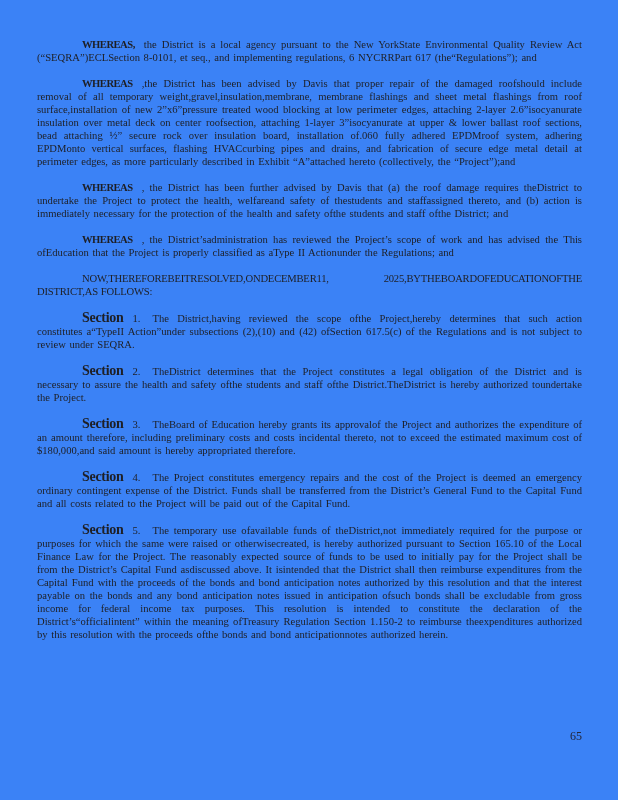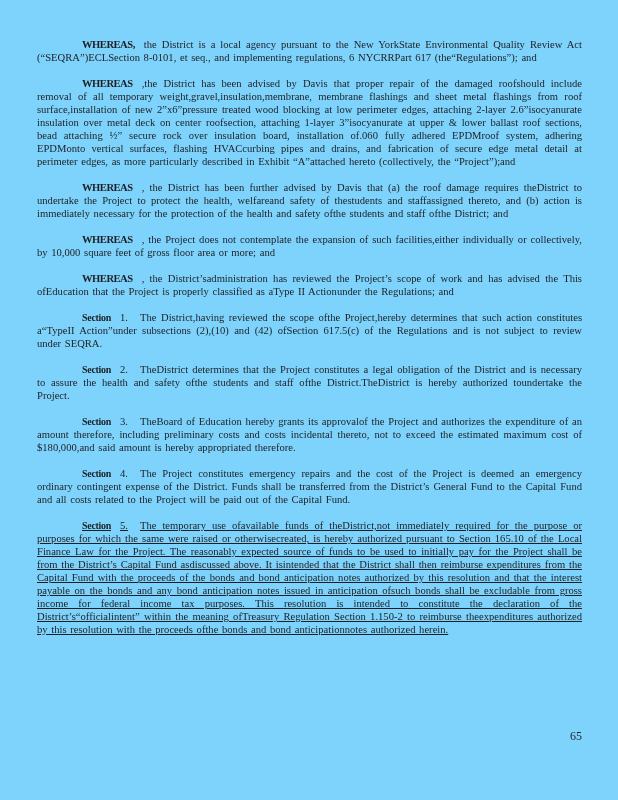--- a/index.html
+++ b/index.html
@@ -5,51 +5,51 @@
 <style>
   html, body {
     margin: 0;
     padding: 0;
     background: #ffffff;
   }
   .page {
     position: relative;
     width: 618px;
     height: 800px;
-    background: #7dd3fc;
+    background: #3b82f6;
     overflow: hidden;
     font-family: "Liberation Serif", "DejaVu Serif", serif;
     color: #1e1f24;
   }
   .doc-body {
     position: absolute;
     top: 38px;
     left: 37px;
     width: 545px;
   }
   .para {
     margin: 0 0 13px 0;
     font-size: 10.6px;
     line-height: 13px;
     text-align: justify;
     text-indent: 45px;
     word-spacing: 1px;
   }
-  .para:last-child { margin-bottom: 16px; text-decoration: underline; }
+  .para:last-child { margin-bottom: 16px; }
   .lead {
     font-weight: 700;
     letter-spacing: -0.5px;
     margin-right: 9px;
   }
   .num {
     margin-right: 12px;
   }
   .lead:empty, .num:empty { display: none; }
   .para.section .lead {
-    font-size: 10px;
+    font-size: 14px;
     letter-spacing: -0.3px;
   }
   .para.resolved {
     letter-spacing: -0.2px;
     word-spacing: 0.5px;
   }
   .page-number {
     position: absolute;
     right: 36px;
     top: 729px;
@@ -61,24 +61,24 @@
 <body>
 
 <div class="page">
   <div class="doc-body">
   <p class="para whereas"><span class="lead">WHEREAS,</span><span class="text">the District is a local agency pursuant to the New YorkState Environmental Quality Review Act (“SEQRA”)ECLSection 8-0101, et seq., and implementing regulations, 6 NYCRRPart 617 (the“Regulations”); and</span></p>
 
   <p class="para whereas"><span class="lead">WHEREAS</span><span class="text">,the District has been advised by Davis that proper repair of the damaged roofshould include removal of all temporary weight,gravel,insulation,membrane, membrane flashings and sheet metal flashings from roof surface,installation of new 2”x6”pressure treated wood blocking at low perimeter edges, attaching 2-layer 2.6”isocyanurate insulation over metal deck on center roofsection, attaching 1-layer 3”isocyanurate at upper &amp; lower ballast roof sections, bead attaching ½” secure rock over insulation board, installation of.060 fully adhered EPDMroof system, adhering EPDMonto vertical surfaces, flashing HVACcurbing pipes and drains, and fabrication of secure edge metal detail at perimeter edges, as more particularly described in Exhibit “A”attached hereto (collectively, the “Project”);and</span></p>
 
   <p class="para whereas"><span class="lead">WHEREAS</span><span class="text">, the District has been further advised by Davis that (a) the roof damage requires theDistrict to undertake the Project to protect the health, welfareand safety of thestudents and staffassigned thereto, and (b) action is immediately necessary for the protection of the health and safety ofthe students and staff ofthe District; and</span></p>
 
-  <p class="para whereas"><span class="lead">WHEREAS</span><span class="text">, the Project does not contemplate the expansion of such facilities,either individually or collectively, by 10,000 square feet of gross floor area or more; and</span></p>
 
   <p class="para whereas"><span class="lead">WHEREAS</span><span class="text">, the District’sadministration has reviewed the Project’s scope of work and has advised the This ofEducation that the Project is properly classified as aType II Actionunder the Regulations; and</span></p>
 
+  <p class="para resolved"><span class="text">NOW,THEREFOREBEITRESOLVED,ONDECEMBER11, 2025,BYTHEBOARDOFEDUCATIONOFTHE DISTRICT,AS FOLLOWS:</span></p>
 
   <p class="para section"><span class="lead">Section</span><span class="num">1.</span><span class="text">The District,having reviewed the scope ofthe Project,hereby determines that such action constitutes a“TypeII Action”under subsections (2),(10) and (42) ofSection 617.5(c) of the Regulations and is not subject to review under SEQRA.</span></p>
 
   <p class="para section"><span class="lead">Section</span><span class="num">2.</span><span class="text">TheDistrict determines that the Project constitutes a legal obligation of the District and is necessary to assure the health and safety ofthe students and staff ofthe District.TheDistrict is hereby authorized toundertake the Project.</span></p>
 
   <p class="para section"><span class="lead">Section</span><span class="num">3.</span><span class="text">TheBoard of Education hereby grants its approvalof the Project and authorizes the expenditure of an amount therefore, including preliminary costs and costs incidental thereto, not to exceed the estimated maximum cost of $180,000,and said amount is hereby appropriated therefore.</span></p>
 
   <p class="para section"><span class="lead">Section</span><span class="num">4.</span><span class="text">The Project constitutes emergency repairs and the cost of the Project is deemed an emergency ordinary contingent expense of the District. Funds shall be transferred from the District’s General Fund to the Capital Fund and all costs related to the Project will be paid out of the Capital Fund.</span></p>
 
   <p class="para section"><span class="lead">Section</span><span class="num">5.</span><span class="text">The temporary use ofavailable funds of theDistrict,not immediately required for the purpose or purposes for which the same were raised or otherwisecreated, is hereby authorized pursuant to Section 165.10 of the Local Finance Law for the Project. The reasonably expected source of funds to be used to initially pay for the Project shall be from the District’s Capital Fund asdiscussed above. It isintended that the District shall then reimburse expenditures from the Capital Fund with the proceeds of the bonds and bond anticipation notes authorized by this resolution and that the interest payable on the bonds and any bond anticipation notes issued in anticipation ofsuch bonds shall be excludable from gross income for federal income tax purposes. This resolution is intended to constitute the declaration of the District’s“officialintent” within the meaning ofTreasury Regulation Section 1.150-2 to reimburse theexpenditures authorized by this resolution with the proceeds ofthe bonds and bond anticipationnotes authorized herein.</span></p>

